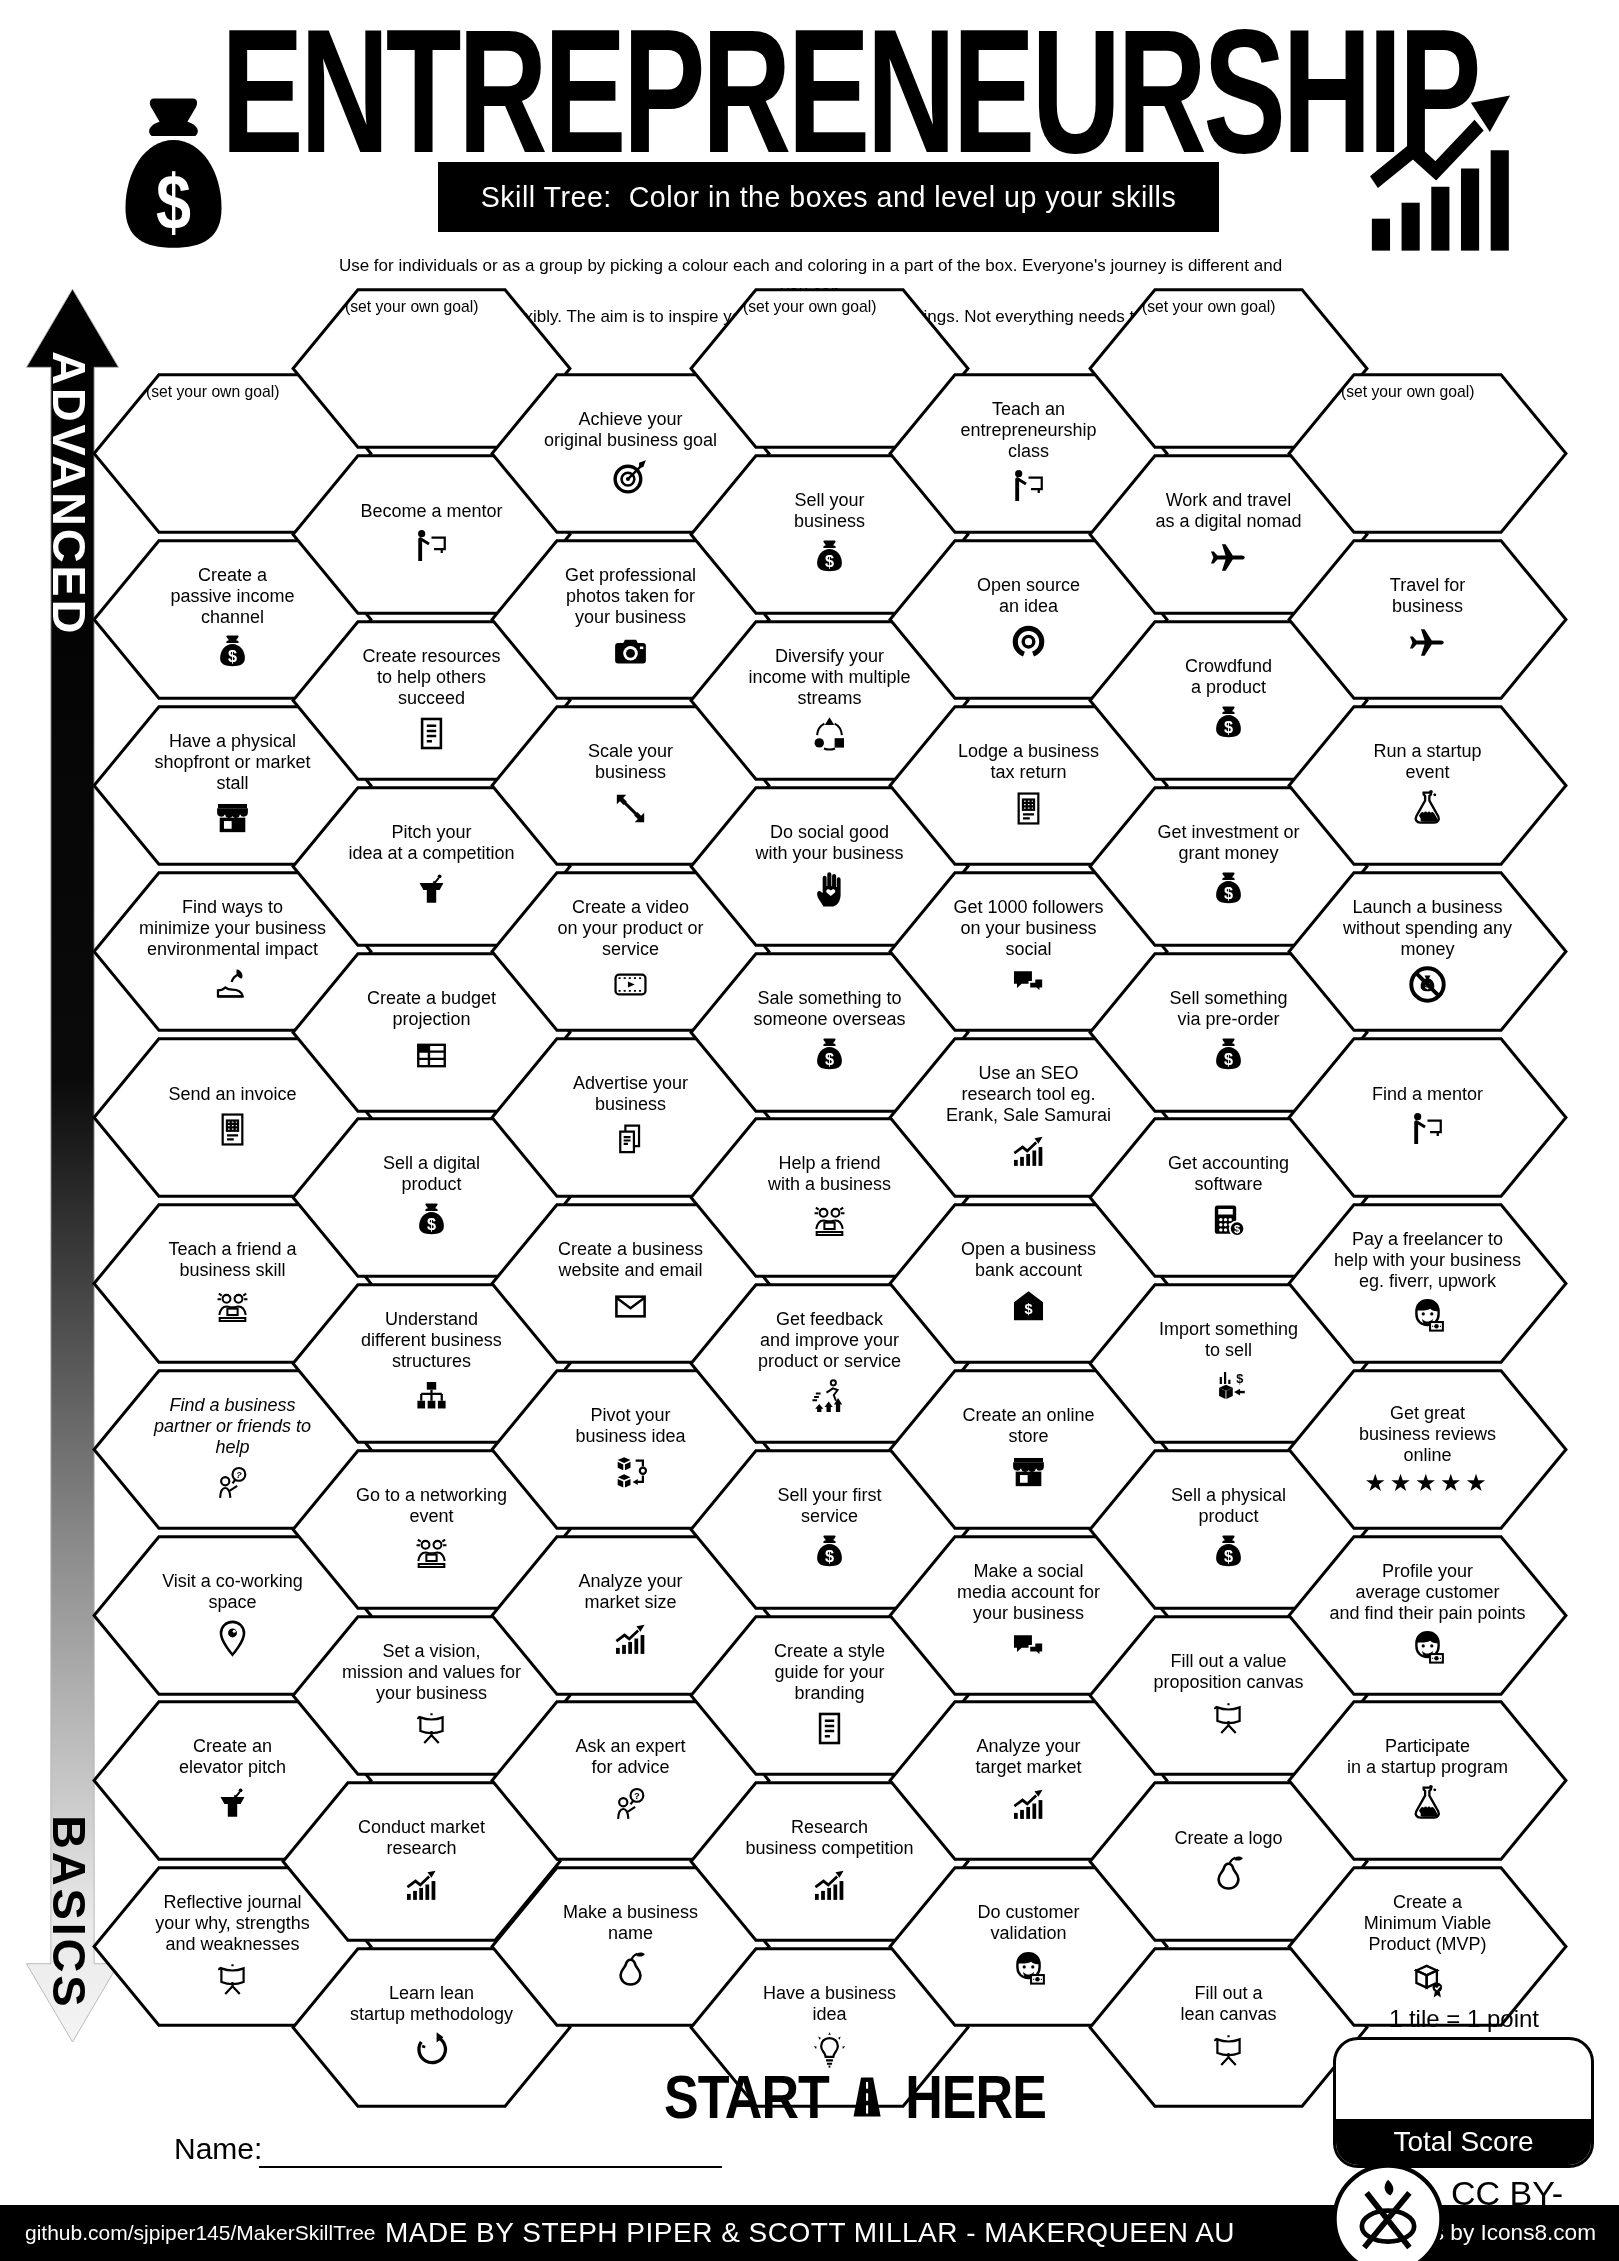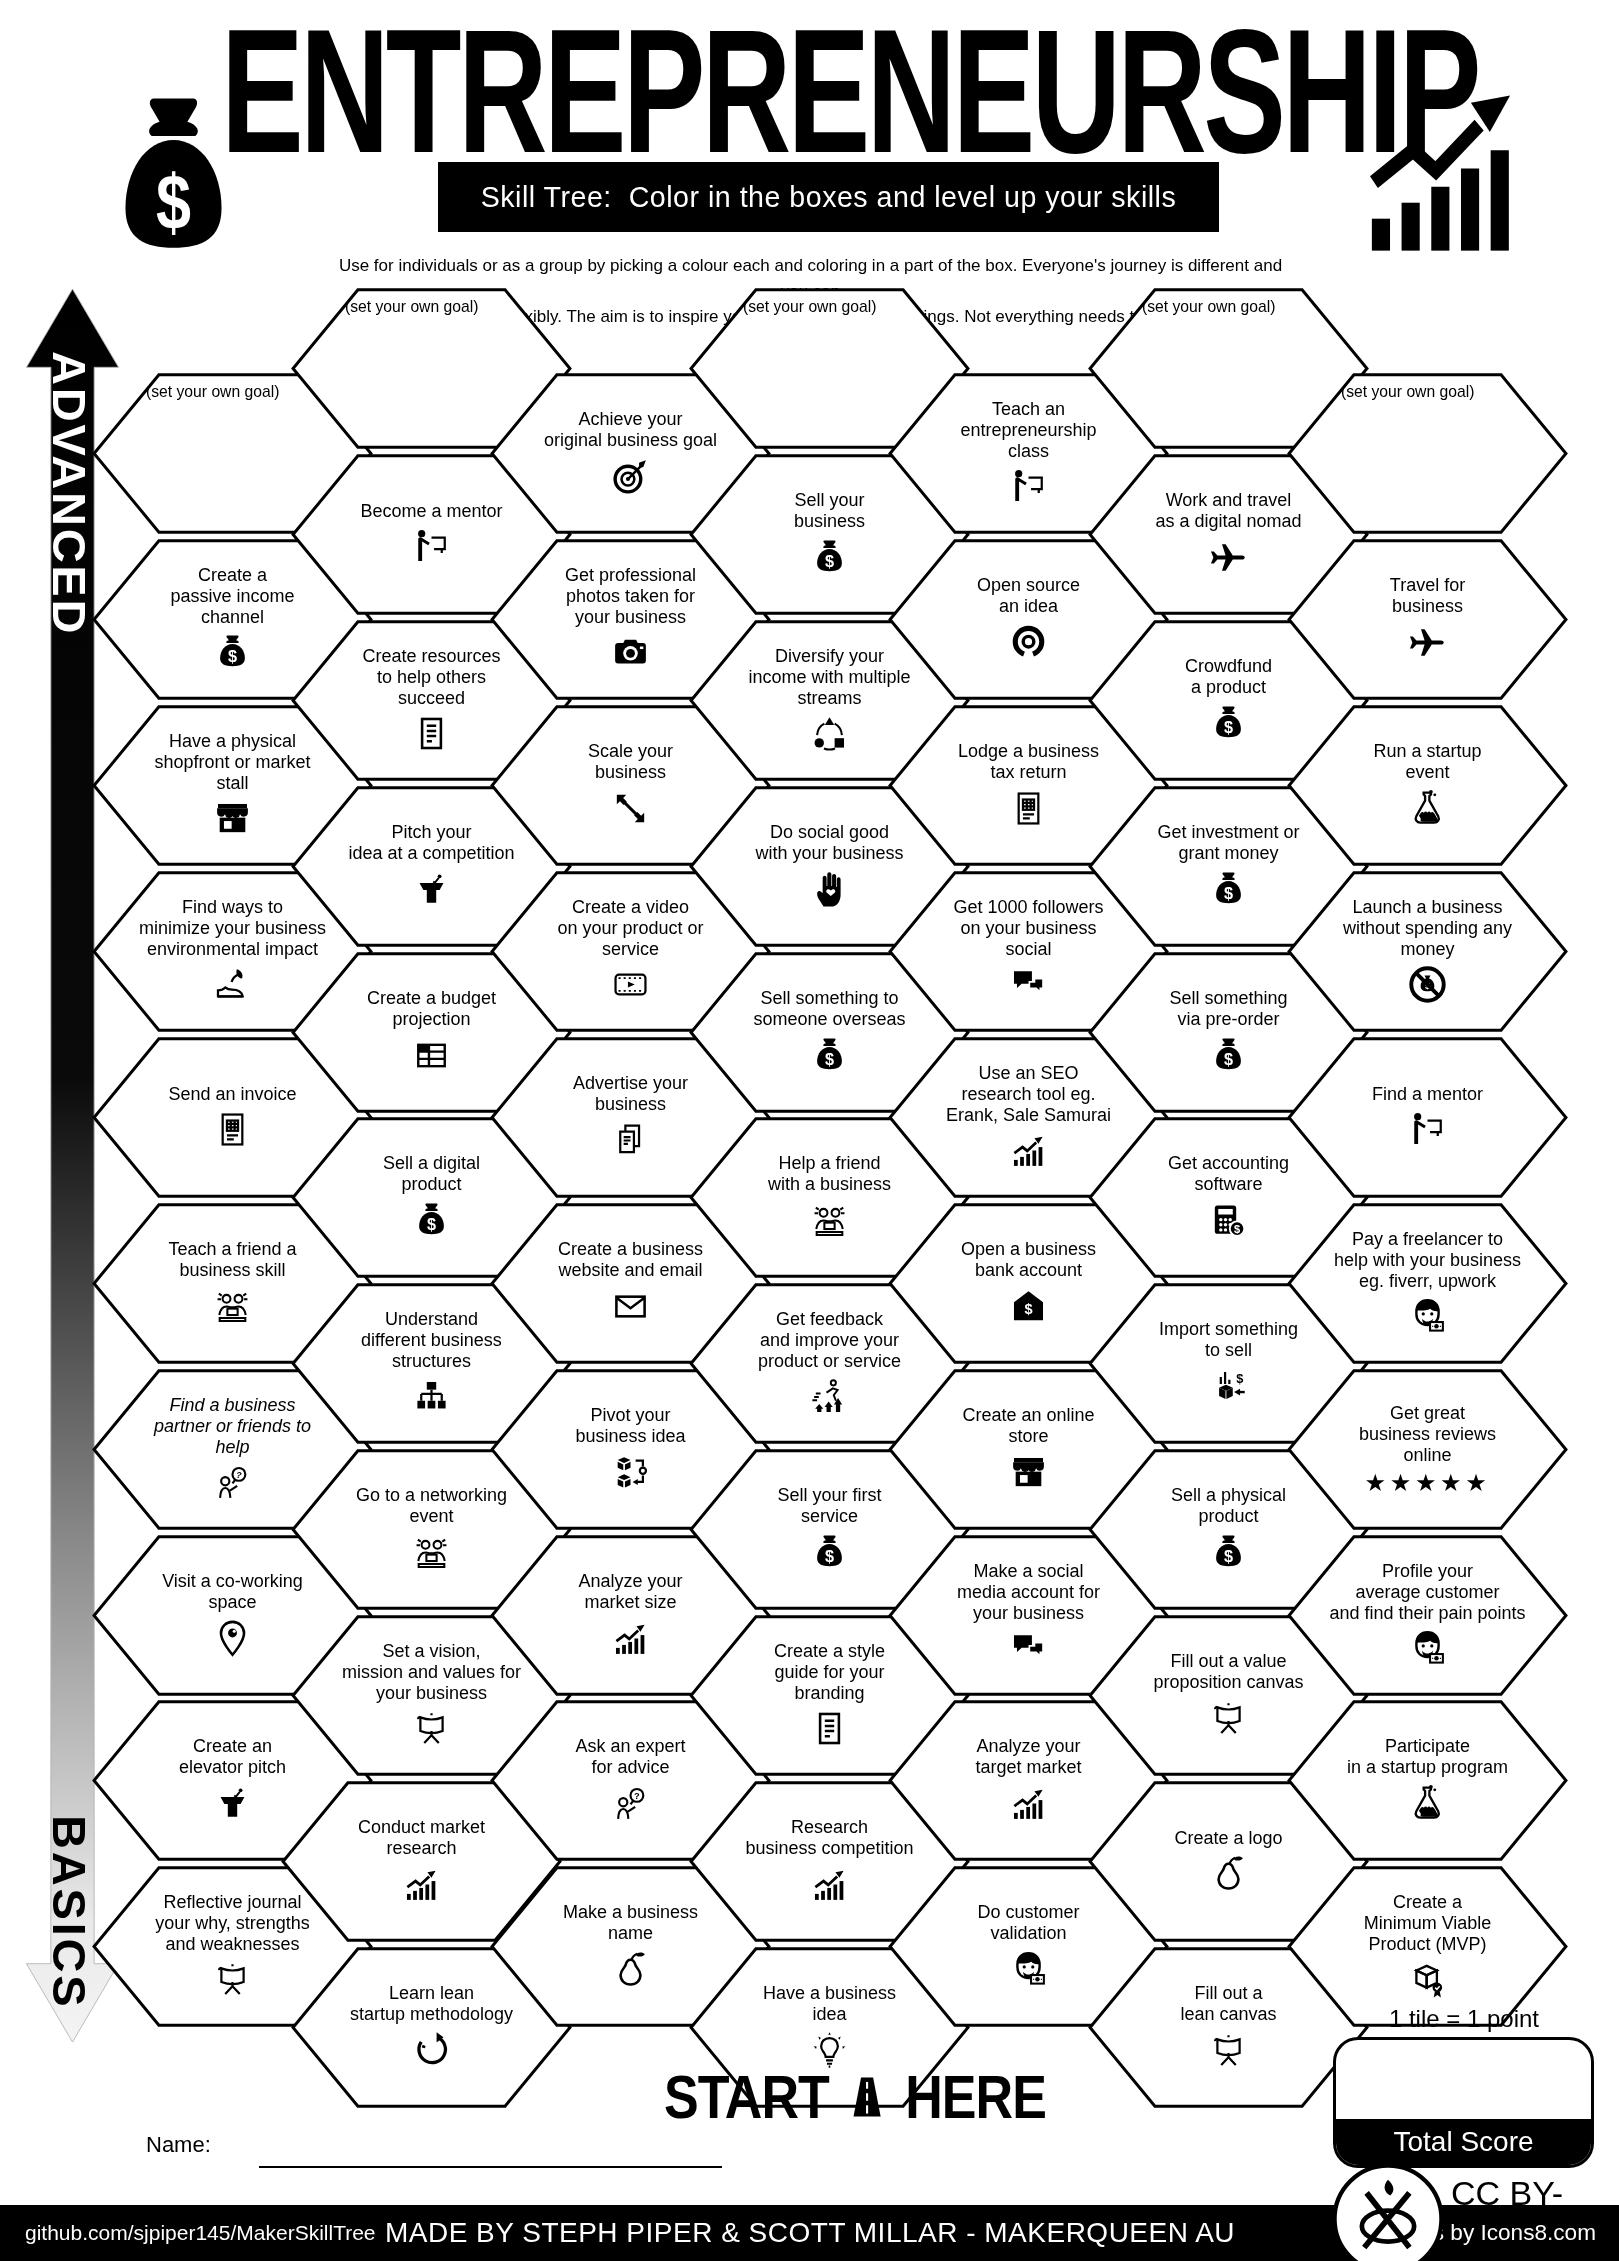--- a/index.html
+++ b/index.html
@@ -37,21 +37,21 @@
   .hex-label{font-size:18px;line-height:1.16;white-space:pre-line}
   .hex-icon{width:41px;height:41px;flex:0 0 auto}
   .stars{font-size:24px;letter-spacing:3.7px;line-height:1}
   .goal-label{position:absolute;top:10px;left:54px;font-size:15.7px}
 
   
   .start-wrap{position:absolute;left:664px;top:2047px;width:382px;height:100px;
          display:flex;align-items:center;justify-content:center;gap:20px}
   .start-word{font-size:52px;font-weight:800;transform:scaleY(1.18);letter-spacing:-0.9px}
   .road-svg{width:77px;height:94px}
-  .name-label{position:absolute;left:146px;top:2132px;font-size:22px}
+  .name-label{position:absolute;left:174px;top:2132px;font-size:30px}
   .name-line{position:absolute;left:259px;top:2138px;width:463px;height:30px;
          border-bottom:2.3px solid #000}
   .tile-point{position:absolute;left:1350px;top:2005px;width:189px;text-align:right;font-size:24px}
   .score-box{position:absolute;left:1333px;top:2037px;width:261px;height:131px;background:#fff;
          border:3.2px solid #000;border-radius:25px;overflow:hidden}
   .score-strip{position:absolute;left:0;right:0;bottom:0;height:46px;background:#000;color:#fff;
          display:flex;align-items:center;justify-content:center;font-size:28px}
   .cc-logo{position:absolute;left:1331px;top:2162px;width:114px;height:114px;z-index:6}
   .cc-text{position:absolute;left:1451px;top:2174px;font-size:34px}
 
@@ -788,21 +788,21 @@
         <svg class="hex-icon" data-interactable="false" viewBox="0 0 88 88" width="41" height="41">
           <use href="#i-hand-heart"></use>
         </svg>
       </div>
     </div>
     <div class="hex" data-interactable="true" style="left: 689px; top: 952px;">
       <svg class="hb" viewBox="0 0 610 350" data-interactable="false">
         <polygon points="145,4 465,4 606,175 465,346 145,346 4,175"></polygon>
       </svg>
       <div class="hex-content">
-        <div class="hex-label" data-interactable="false">Sell something to
+        <div class="hex-label" data-interactable="false">Sale something to
 someone overseas</div>
         <svg class="hex-icon" data-interactable="false" viewBox="0 0 88 88" width="41" height="41">
           <use href="#i-money-bag"></use>
         </svg>
       </div>
     </div>
     <div class="hex" data-interactable="true" style="left: 689px; top: 1117px;">
       <svg class="hb" viewBox="0 0 610 350" data-interactable="false">
         <polygon points="145,4 465,4 606,175 465,346 145,346 4,175"></polygon>
       </svg>

